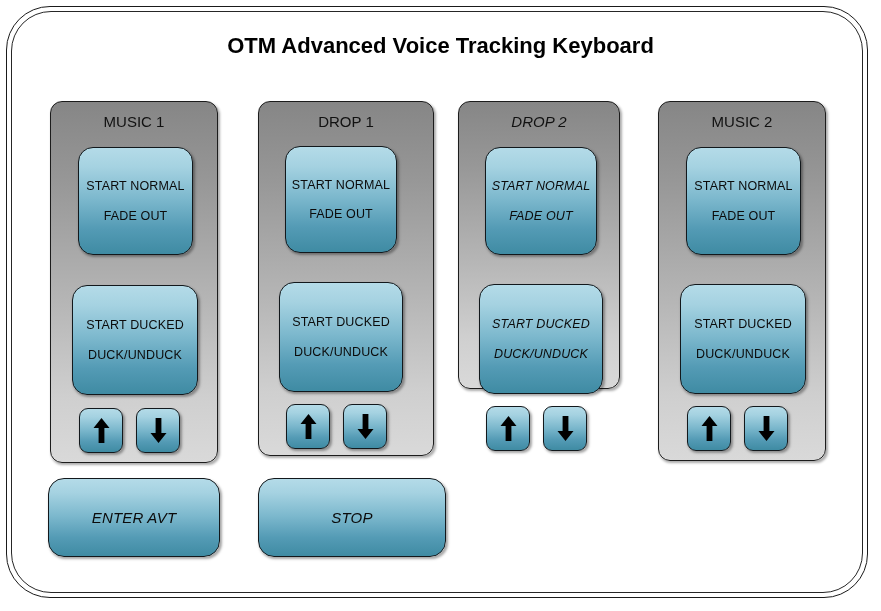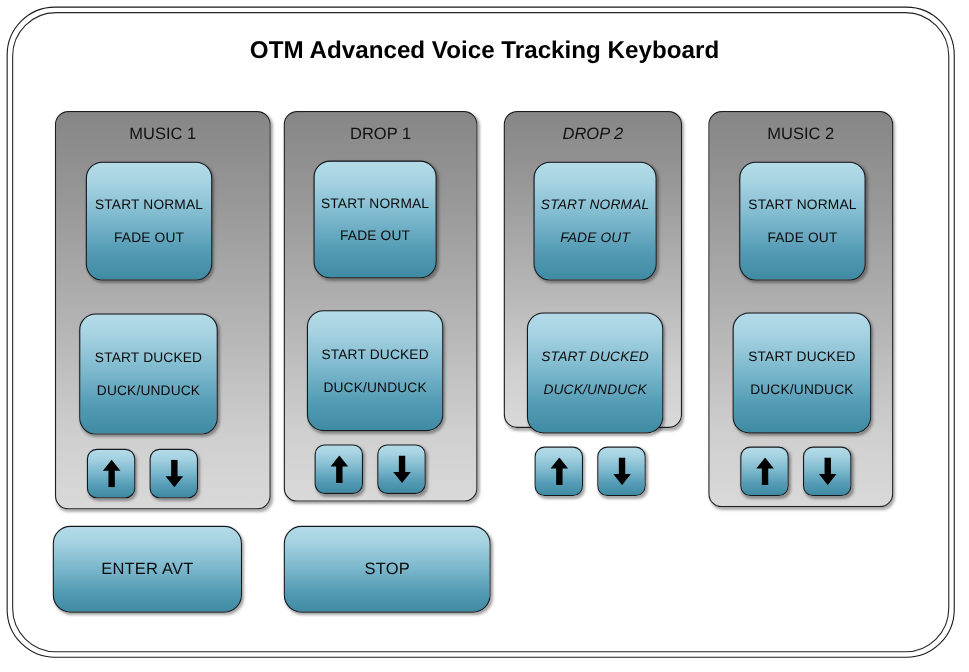--- a/index.html
+++ b/index.html
@@ -65,24 +65,24 @@
   
   .panel {
     position: absolute;
     top: 101px;
     border: 1.6px solid #1c1c1c;
     border-radius: 12px;
     box-sizing: border-box;
     background: linear-gradient(to bottom, #868686 0%, #979797 22%, #b5b5b5 55%, #cfcfcf 82%, #d9d9d9 100%);
     box-shadow: 1.5px 2px 2.5px rgba(0,0,0,0.33);
   }
-  .panel-music1 { left: 50px;  width: 196px; height: 362px; text-decoration: underline; }
+  .panel-music1 { left: 50px;  width: 168px; height: 362px; text-decoration: underline; }
   .panel-drop1  { left: 258px; width: 176px; height: 355px; }
   .panel-drop2  { left: 458px; width: 162px; height: 288px; font-style: italic; }
-  .panel-music2 { left: 644px; width: 168px; height: 360px; }
+  .panel-music2 { left: 658px; width: 168px; height: 360px; }
 
   .panel-title {
     position: absolute;
     left: 0;
     top: 11px;
     width: 100%;
     text-align: center;
     font-size: 15px;
     color: #111111;
     white-space: nowrap;
@@ -149,20 +149,21 @@
   
   .btn-wide {
     position: absolute;
     border-radius: 16px;
     height: 79px;
   }
   .btn-wide .btn-line {
     font-size: 15px;
     letter-spacing: 0.2px;
     white-space: nowrap;
+    font-style: italic;
   }
   .btn-enter-avt { left: 48px;  top: 478px; width: 172px; }
   .btn-stop      { left: 258px; top: 478px; width: 188px; }
 </style>
 </head>
 <body>
 
 <div id="app-root">
 
   <div class="frame-outer"></div>

